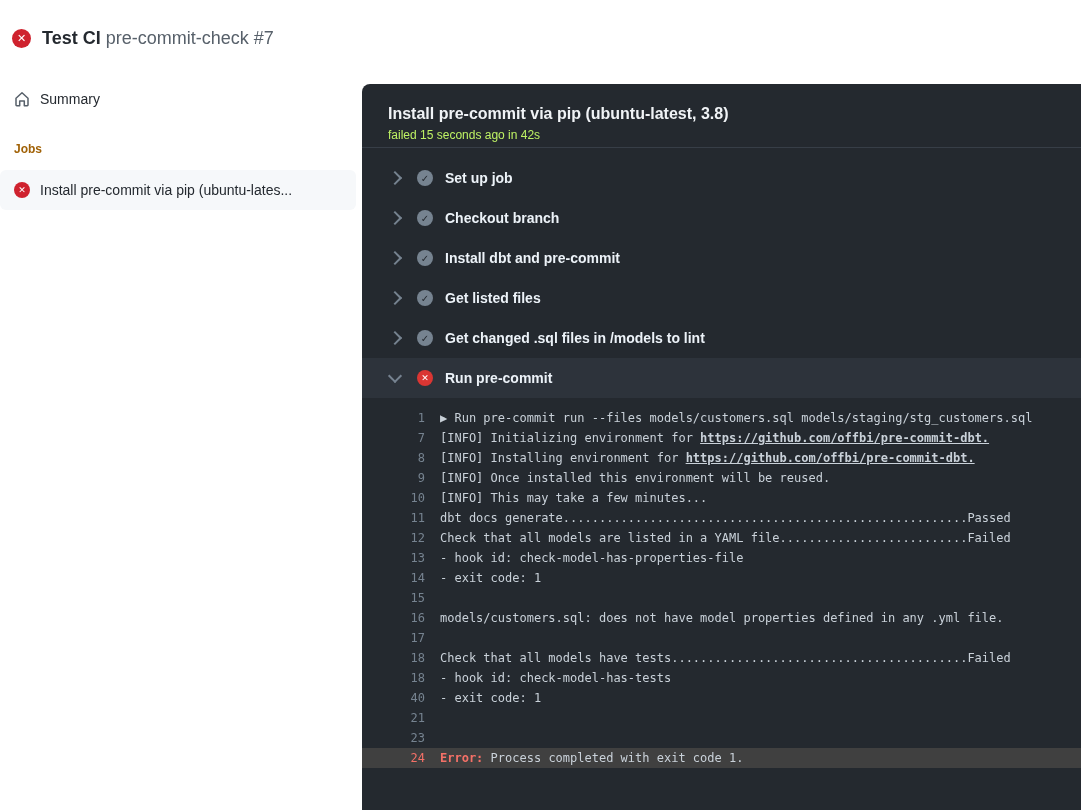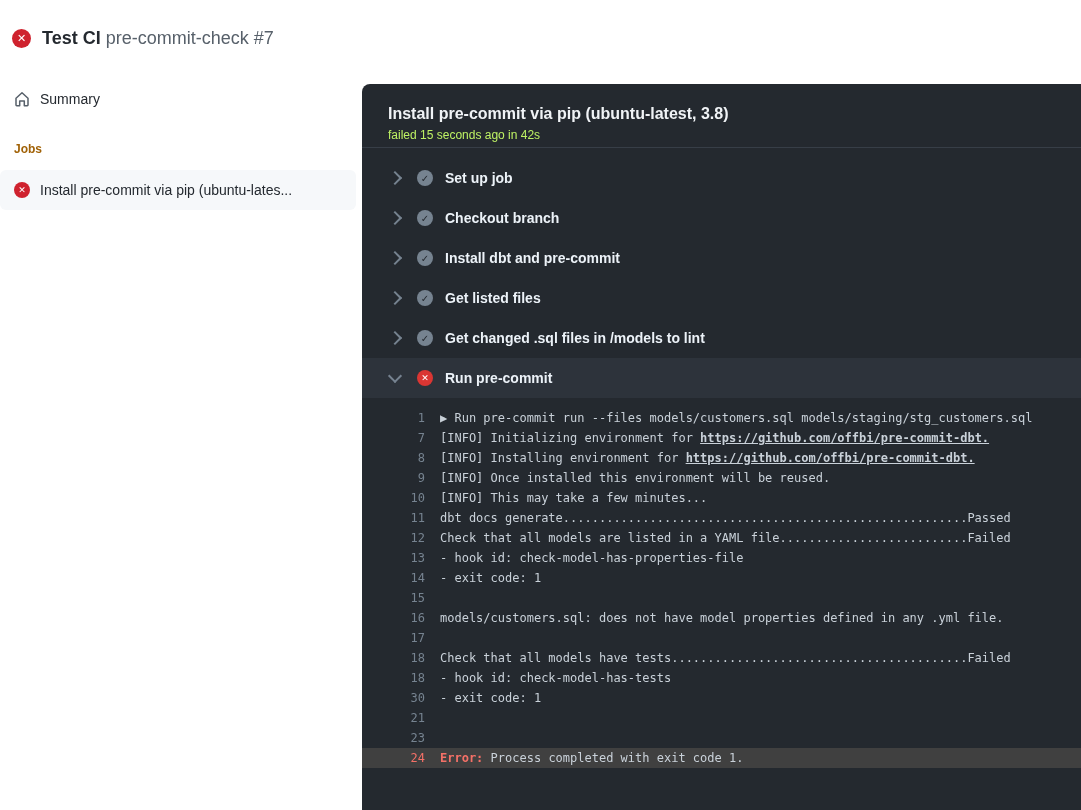--- a/index.html
+++ b/index.html
@@ -124,18 +124,18 @@
       <div class="log-row"><span class="log-num">10</span><span class="log-text"><span>[INFO] This may take a few minutes...</span></span></div>
       <div class="log-row"><span class="log-num">11</span><span class="log-text"><span>dbt docs generate........................................................Passed</span></span></div>
       <div class="log-row"><span class="log-num">12</span><span class="log-text"><span>Check that all models are listed in a YAML file..........................Failed</span></span></div>
       <div class="log-row"><span class="log-num">13</span><span class="log-text"><span>- hook id: check-model-has-properties-file</span></span></div>
       <div class="log-row"><span class="log-num">14</span><span class="log-text"><span>- exit code: 1</span></span></div>
       <div class="log-row"><span class="log-num">15</span><span class="log-text"><span></span></span></div>
       <div class="log-row"><span class="log-num">16</span><span class="log-text"><span>models/customers.sql: does not have model properties defined in any .yml file.</span></span></div>
       <div class="log-row"><span class="log-num">17</span><span class="log-text"><span></span></span></div>
       <div class="log-row"><span class="log-num">18</span><span class="log-text"><span>Check that all models have tests.........................................Failed</span></span></div>
       <div class="log-row"><span class="log-num">18</span><span class="log-text"><span>- hook id: check-model-has-tests</span></span></div>
-      <div class="log-row"><span class="log-num">30</span><span class="log-text"><span>- exit code: 1</span></span></div>
+      <div class="log-row"><span class="log-num">40</span><span class="log-text"><span>- exit code: 1</span></span></div>
       <div class="log-row"><span class="log-num">21</span><span class="log-text"><span></span></span></div>
       <div class="log-row"><span class="log-num">23</span><span class="log-text"><span></span></span></div>
       <div class="log-row error"><span class="log-num">24</span><span class="log-text"><span class="error-label">Error: </span><span>Process completed with exit code 1.</span></span></div>
     </div>
 </main>
 
 </body></html>

